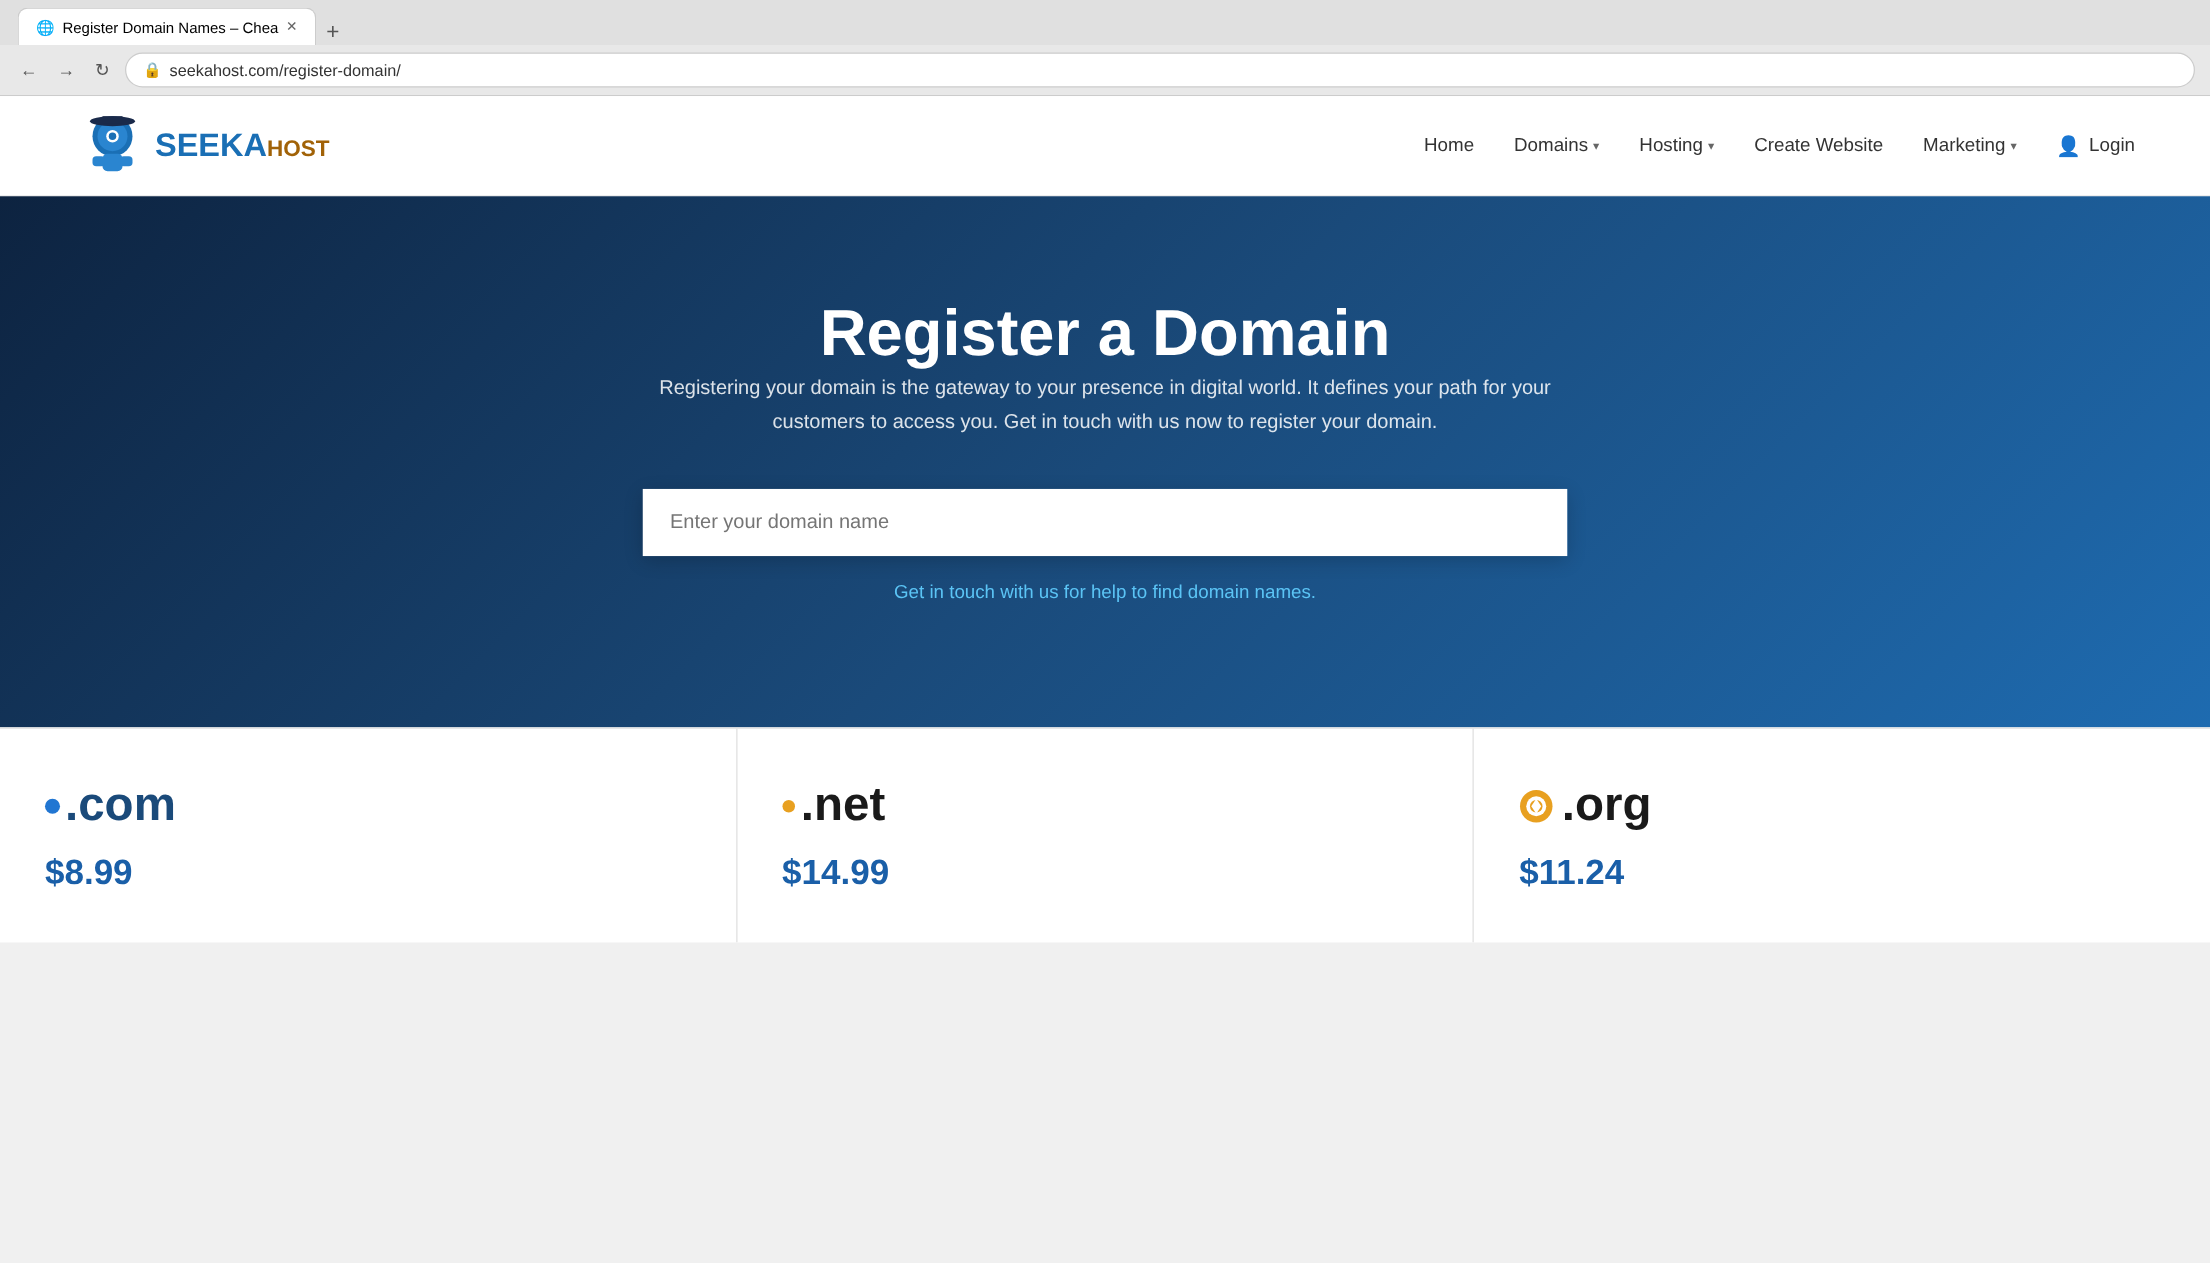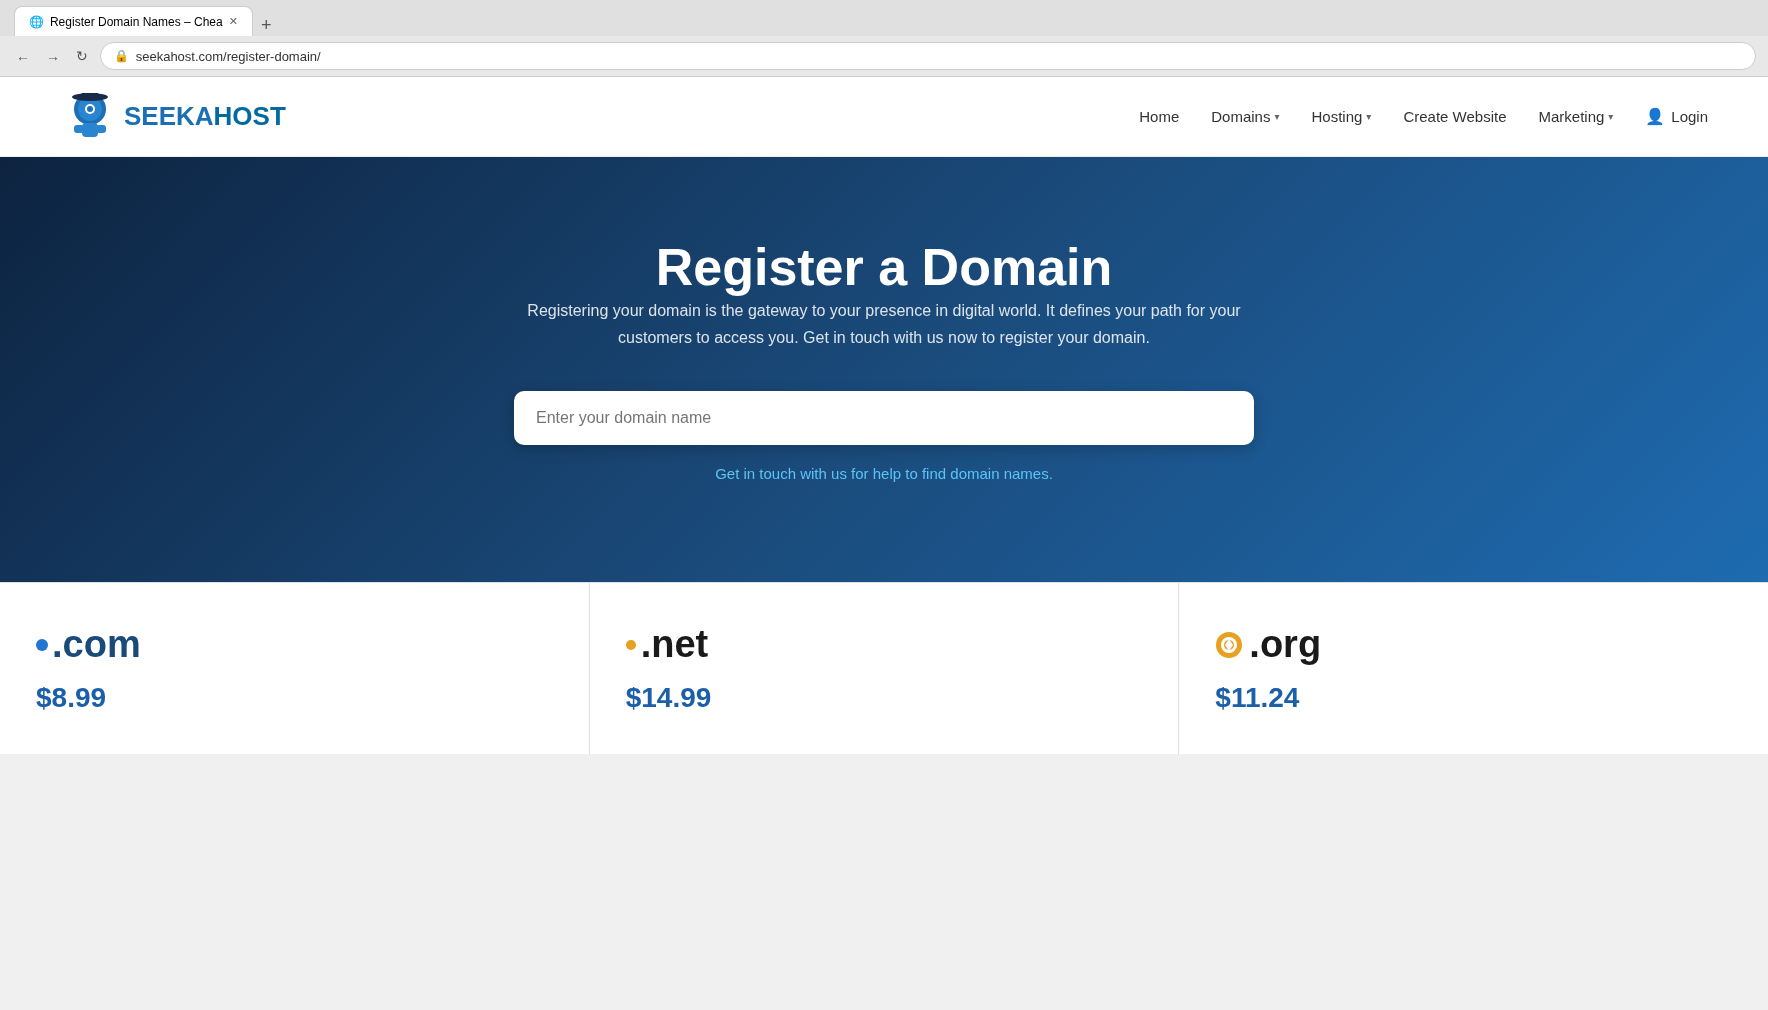--- a/index.html
+++ b/index.html
@@ -158,21 +158,21 @@
       font-size: 16px;
       color: rgba(255,255,255,0.85);
       max-width: 720px;
       line-height: 1.7;
       margin-bottom: 40px;
     }
     .search-bar {
       display: flex;
       width: 740px;
       max-width: 100%;
-      border-radius: 10px;
+      border-radius: 0;
       overflow: hidden;
       box-shadow: 0 4px 15px rgba(0,0,0,0.2);
       margin-bottom: 20px;
     }
     .search-input {
       flex: 1;
       padding: 18px 22px;
       font-size: 16px;
       border: none;
       outline: none;
@@ -295,21 +295,21 @@
         <ellipse cx="30" cy="10" rx="18" ry="4" fill="#1a2a4a"></ellipse>
         <rect x="22" y="6" width="16" height="6" fill="#1a2a4a"></rect>
         <circle cx="30" cy="22" r="5" fill="white"></circle>
         <circle cx="30" cy="22" r="3" fill="#1a6fb5"></circle>
 
         <rect x="22" y="36" width="16" height="14" rx="4" fill="#2a85d0"></rect>
         <rect x="14" y="38" width="10" height="8" rx="3" fill="#2a85d0"></rect>
         <rect x="36" y="38" width="10" height="8" rx="3" fill="#2a85d0"></rect>
       </svg>
       <div>
-        <span style="font-size:26px;font-weight:700;color:#1a6fb5;">SEEKA</span><span style="font-size:26px;font-weight:900;color:#0369a1;">HOST</span>
+        <span style="font-size:26px;font-weight:700;color:#1a6fb5;">SEEKA</span><span style="font-size:18px;font-weight:900;color:#a16207;">HOST</span>
       </div>
     </div>
     <div class="nav-links">
       <a class="nav-link">Home</a>
       <a class="nav-link">
         <span>Domains</span>
         <span class="dropdown-arrow">▾</span>
       </a>
       <a class="nav-link">
         <span>Hosting</span>

